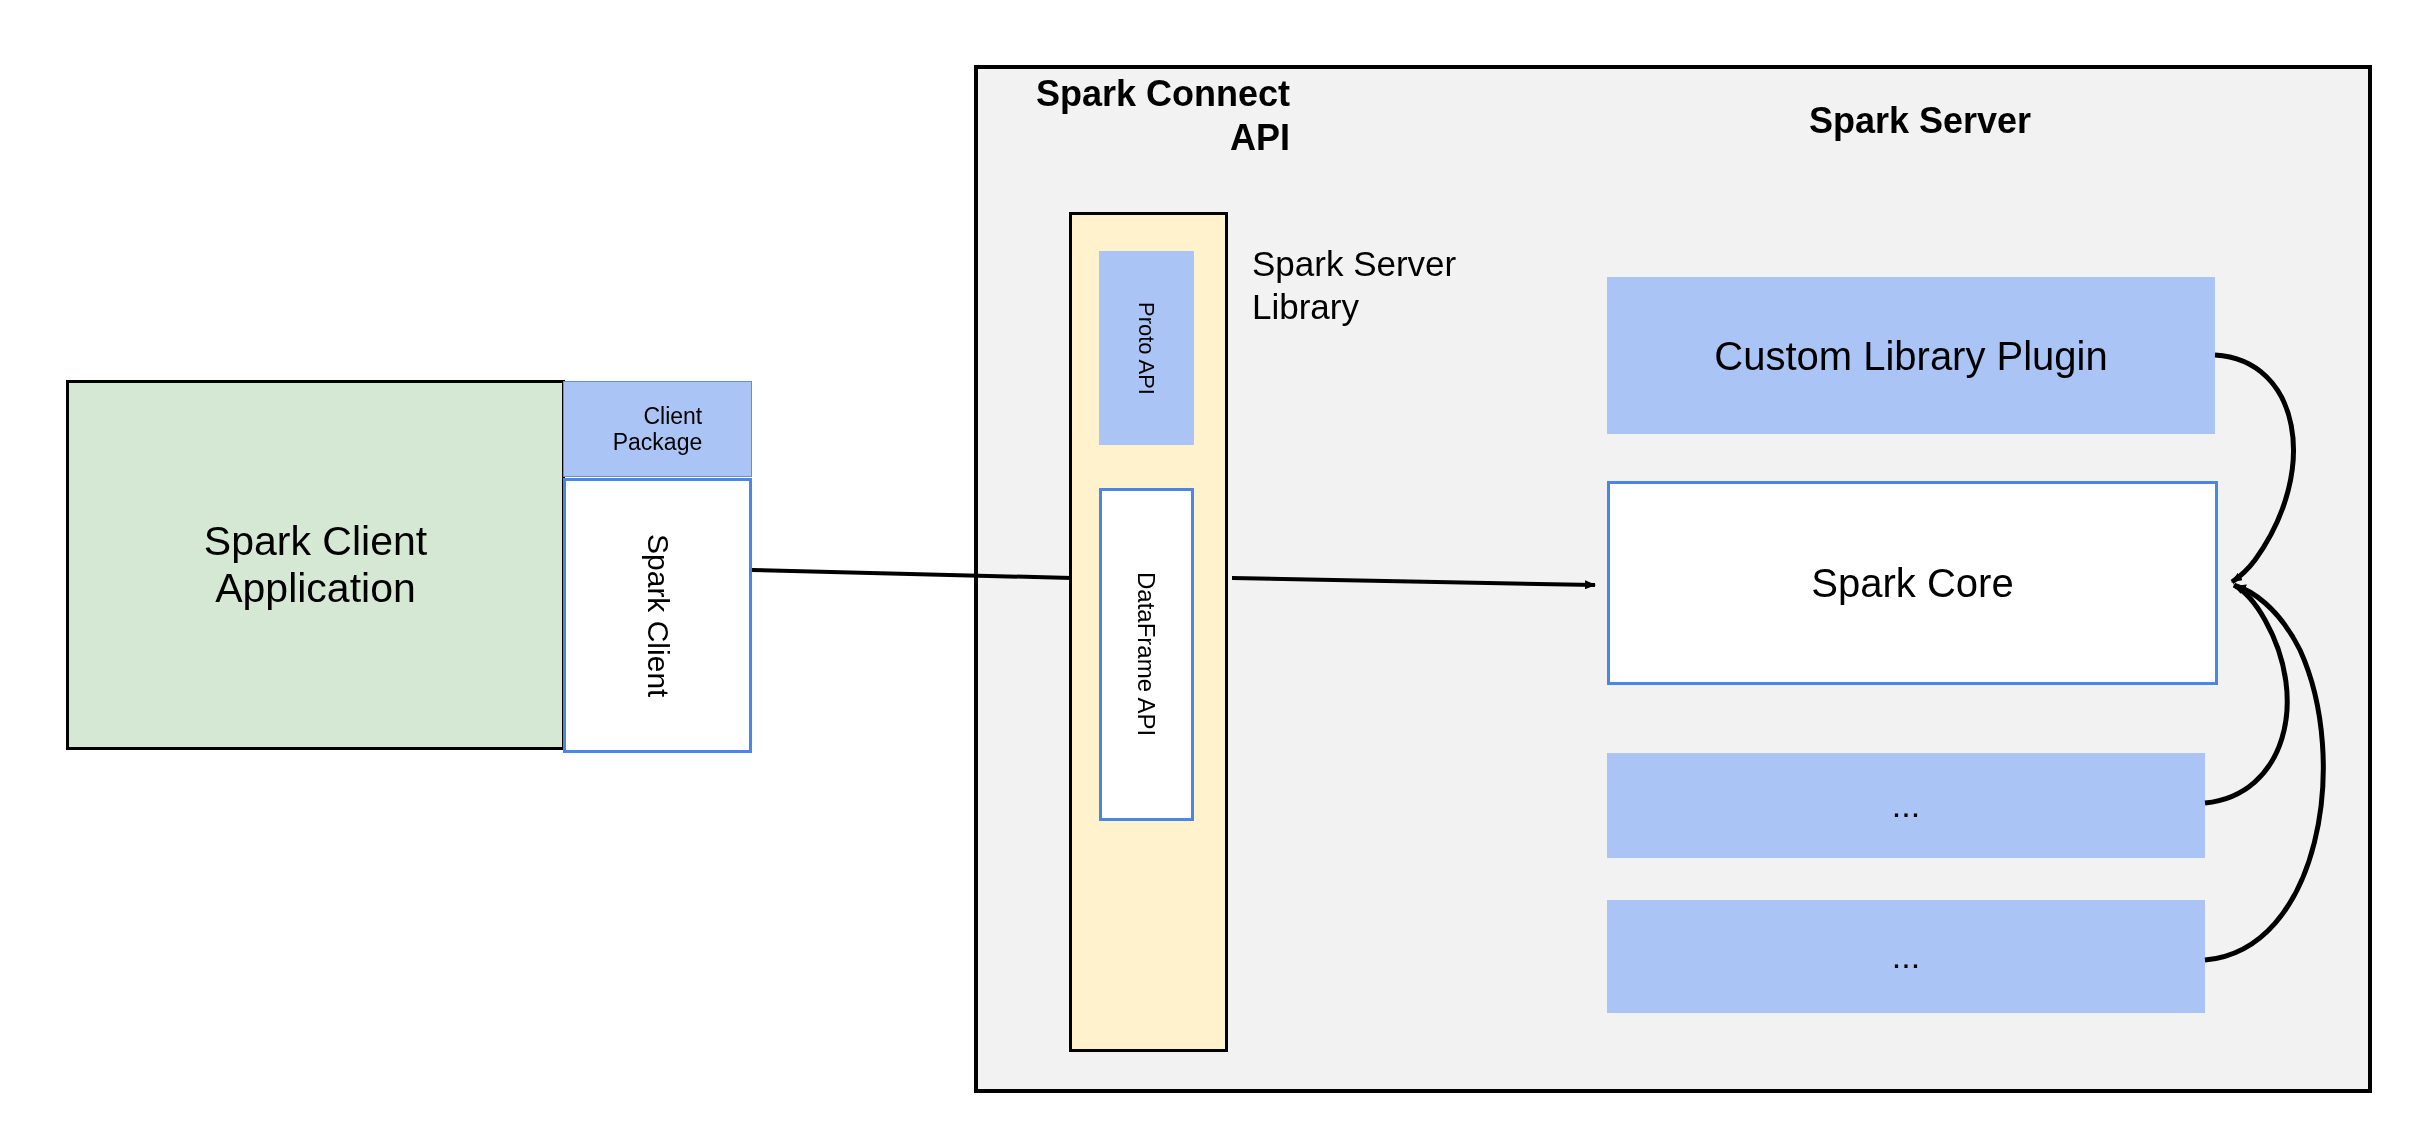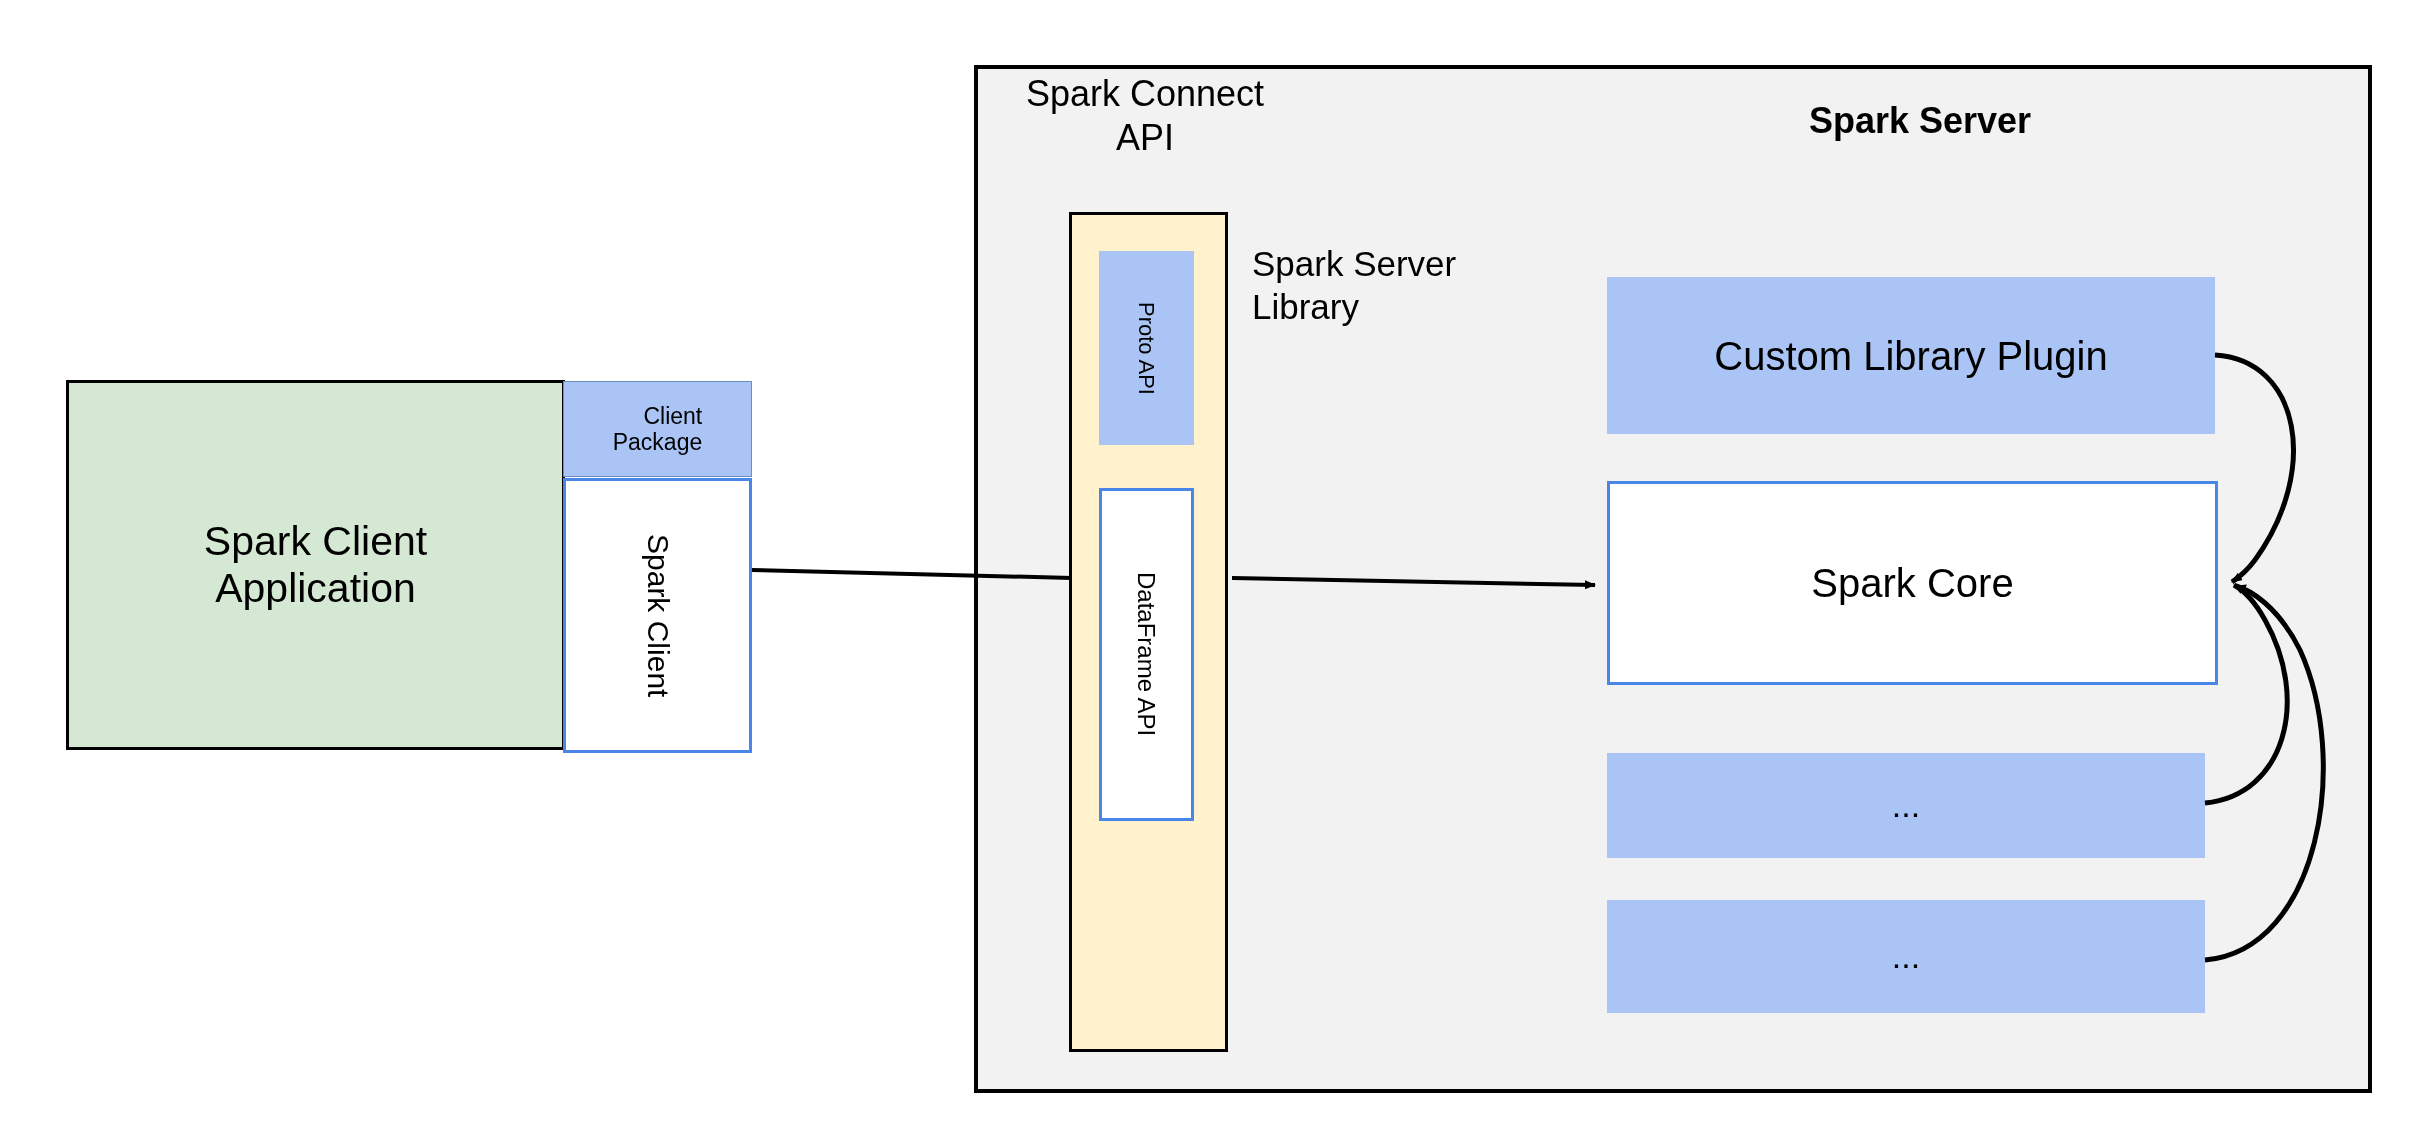--- a/index.html
+++ b/index.html
@@ -63,25 +63,26 @@
     width: 1398px; height: 1028px;
     background: #f2f2f2;
     border: 4px solid #000000;
     display: block;
     z-index: 1;
   }
   #spark-connect-api-label {
     position: absolute;
     left: 1000px; top: 72px;
     width: 290px;
-    text-align: center;
+    text-align: right;
     font-size: 36px;
     line-height: 1.22;
     color: #000;
     z-index: 6;
+    font-weight: bold;
   }
   #spark-server-title {
     position: absolute;
     left: 1590px; top: 100px;
     width: 660px;
     text-align: center;
     font-size: 36px;
     font-weight: bold;
     color: #000;
     z-index: 6;

